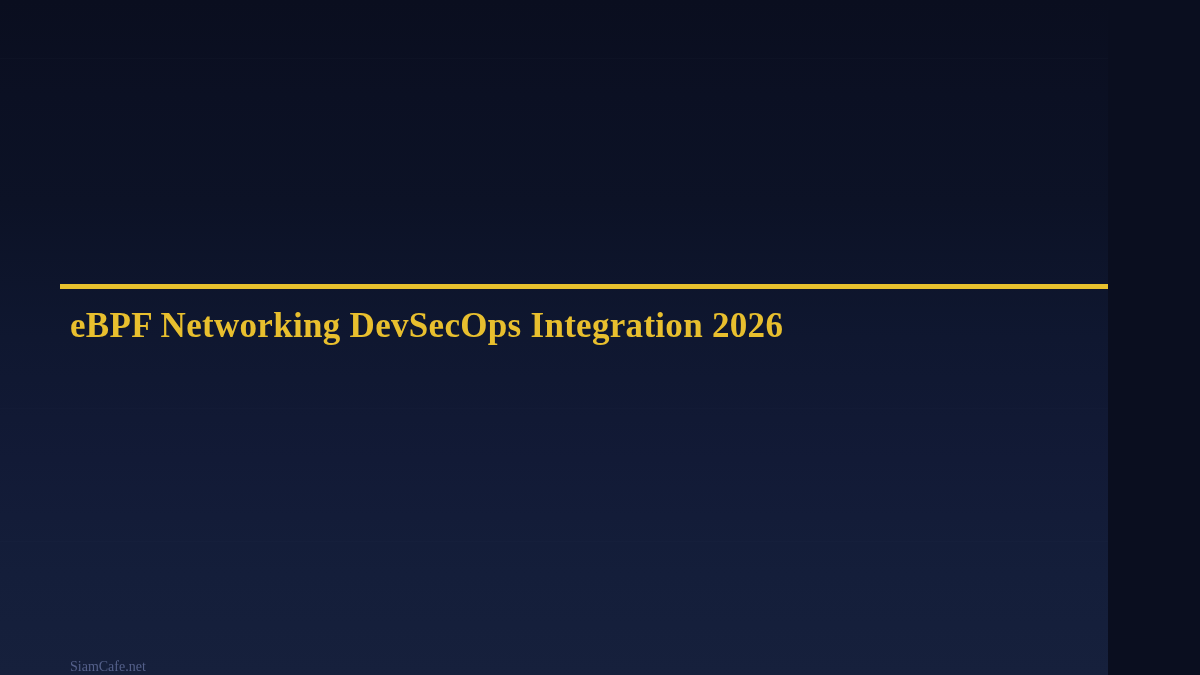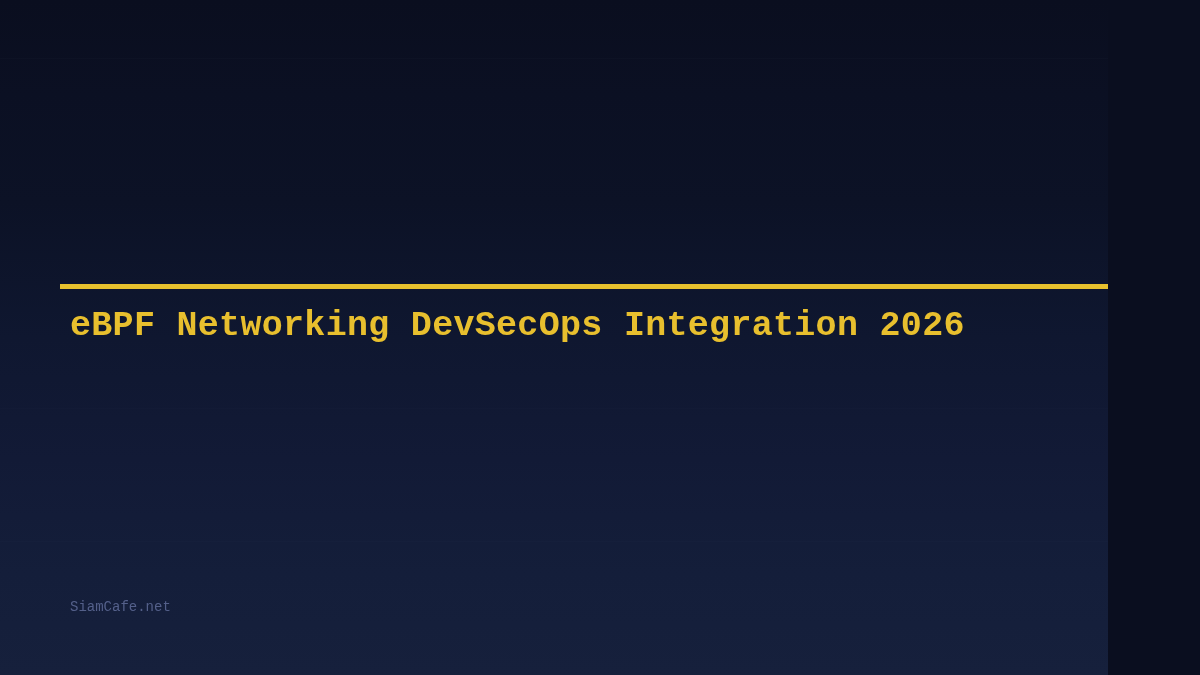--- a/index.html
+++ b/index.html
@@ -6,21 +6,21 @@
     margin: 0;
     padding: 0;
     background: #0a0e1f;
   }
 
   #slide {
     position: relative;
     width: 1108px;
     height: 675px;
     overflow: hidden;
-    font-family: Liberation Mono, monospace;
+    font-family: Liberation Serif, serif;
     background-color: #101735;
     background-image: linear-gradient(
       180deg,
       #0a0e1f 0%,
       #0b1023 14%,
       #0c1226 30%,
       #0f1730 50%,
       #121a36 68%,
       #141e3a 85%,
       #16203c 100%
@@ -71,21 +71,21 @@
     font-weight: bold;
     letter-spacing: 0.3px;
     line-height: 42px;
     color: #e8bf2e;
     white-space: nowrap;
   }
 
   #footer-brand {
     position: absolute;
     left: 70px;
-    top: 598px;
+    top: 658px;
     font-size: 14px;
     font-weight: normal;
     line-height: 18px;
     color: #54608a;
     white-space: nowrap;
   }
 </style>
 </head>
 <body>
 

